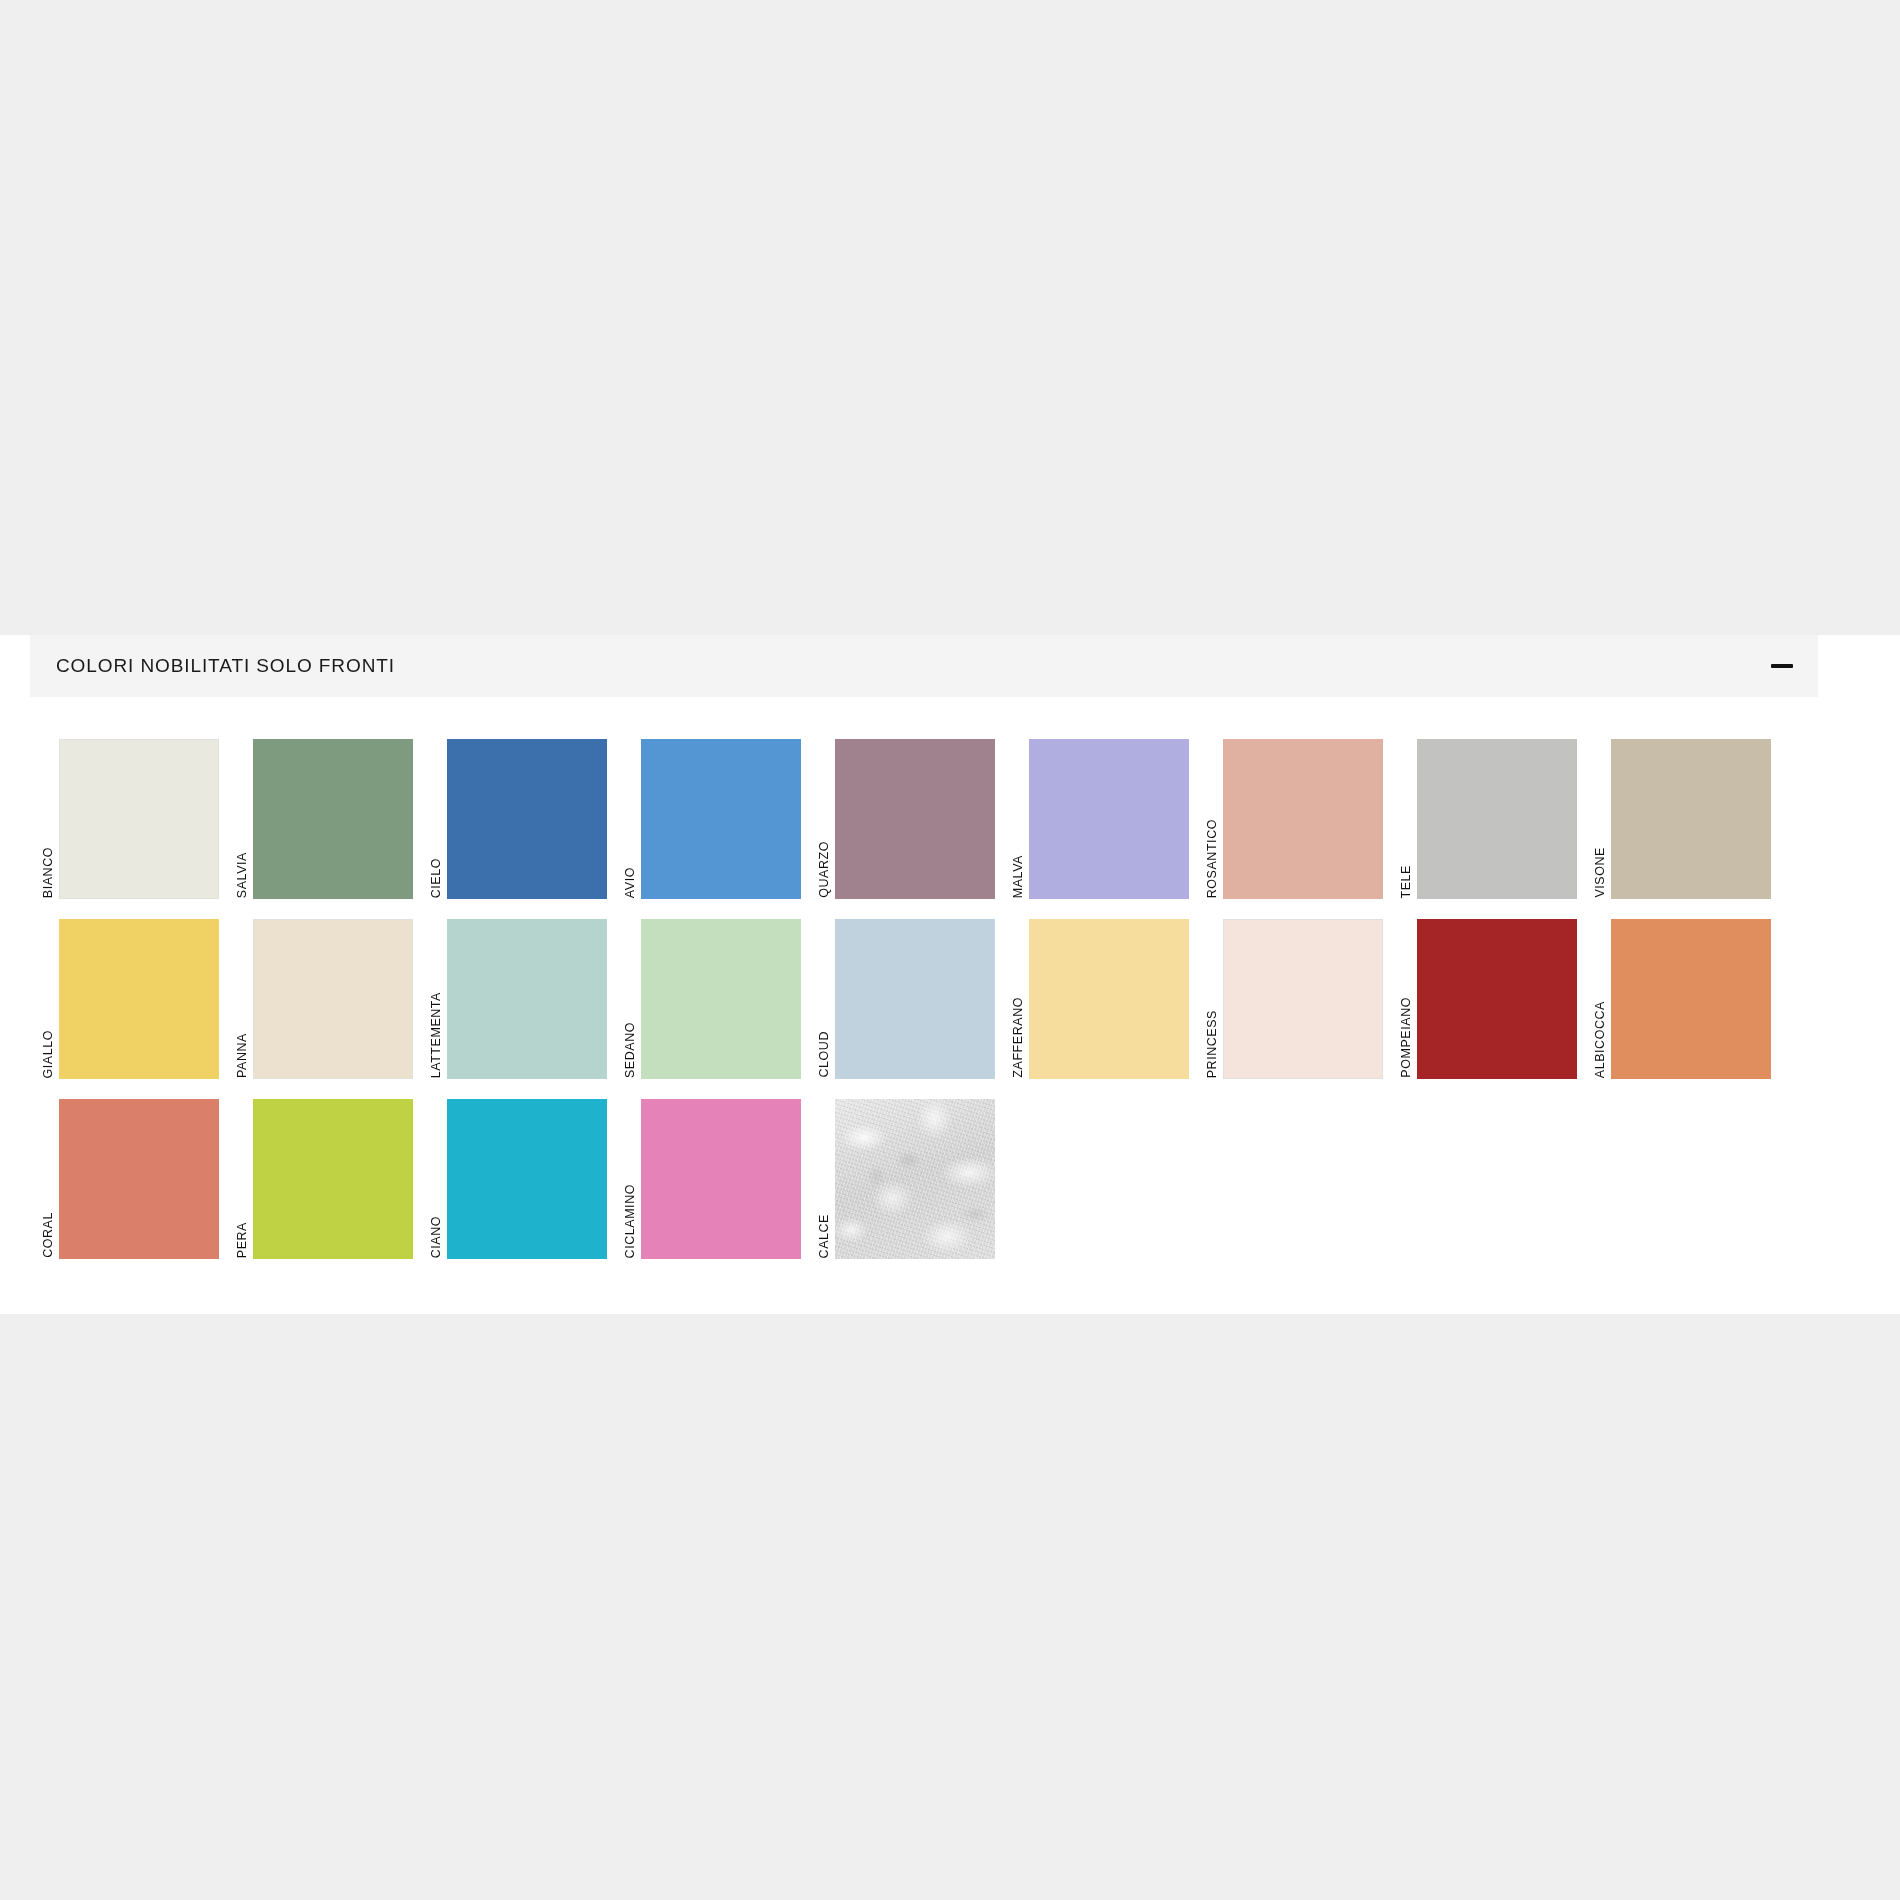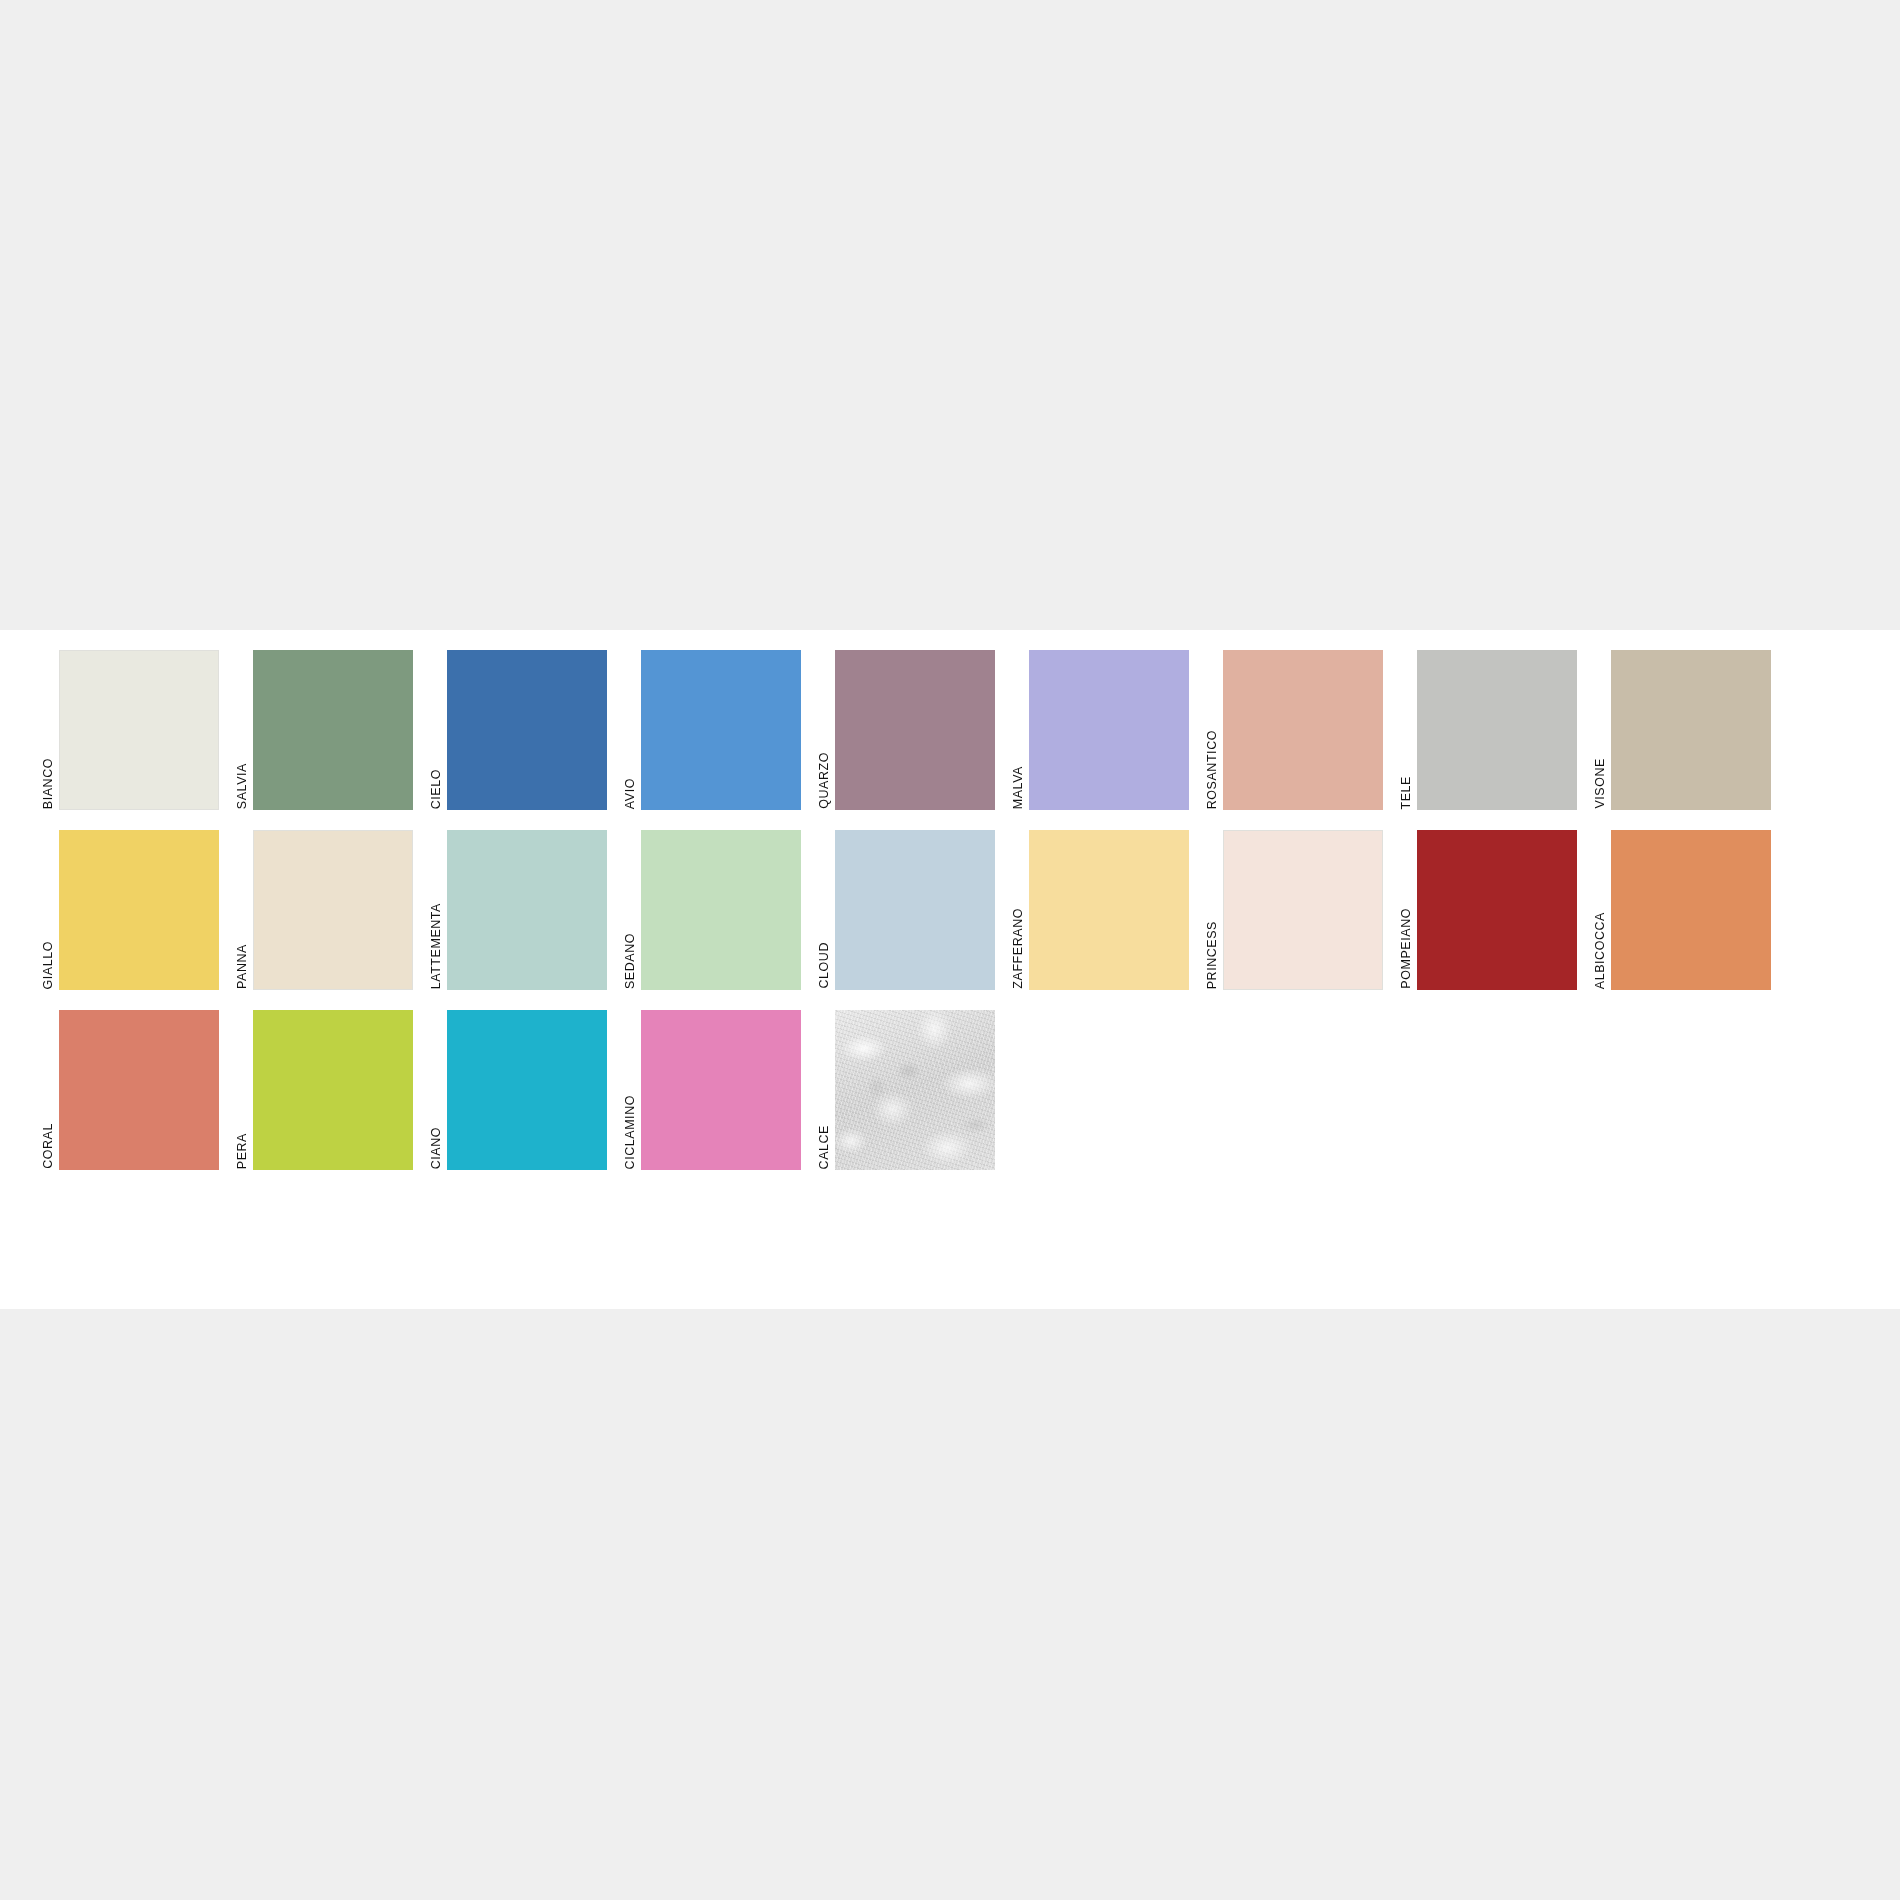--- a/index.html
+++ b/index.html
@@ -131,20 +131,26 @@
     background: #efefef;
   }
 </style>
 </head>
 <body>
 
 <div class="page-top-spacer"></div>
 
 <div class="accordion-card">
 
+  <div class="accordion-header">
+    <span class="accordion-title">COLORI NOBILITATI SOLO FRONTI</span>
+    <span class="collapse-icon">
+      <span class="bar"></span>
+    </span>
+  </div>
 
   <div class="swatch-grid">
       <div class="swatch-cell">
         <span class="swatch-label">BIANCO</span>
         <div class="swatch-chip bordered" style="background: rgb(233, 233, 224);"></div>
       </div>
       <div class="swatch-cell">
         <span class="swatch-label">SALVIA</span>
         <div class="swatch-chip" style="background: rgb(126, 154, 127);"></div>
       </div>

